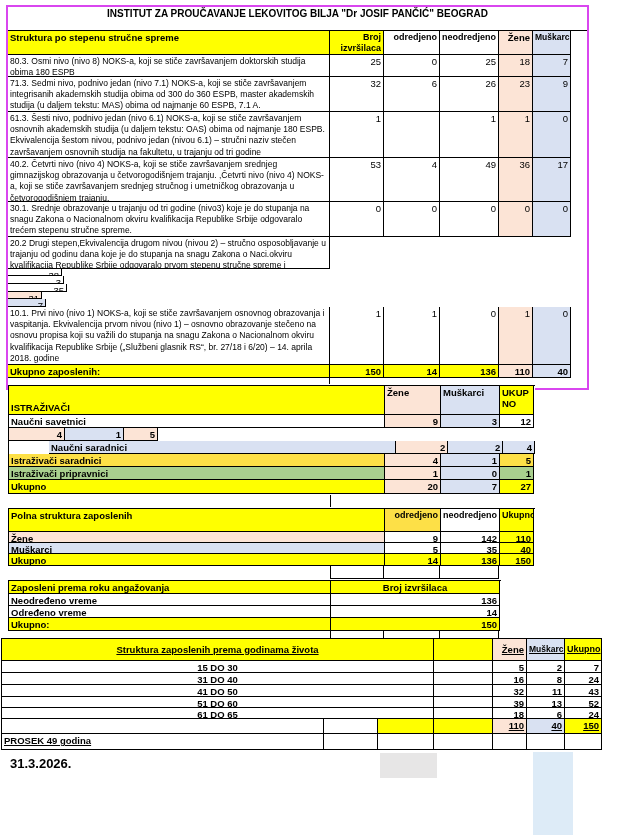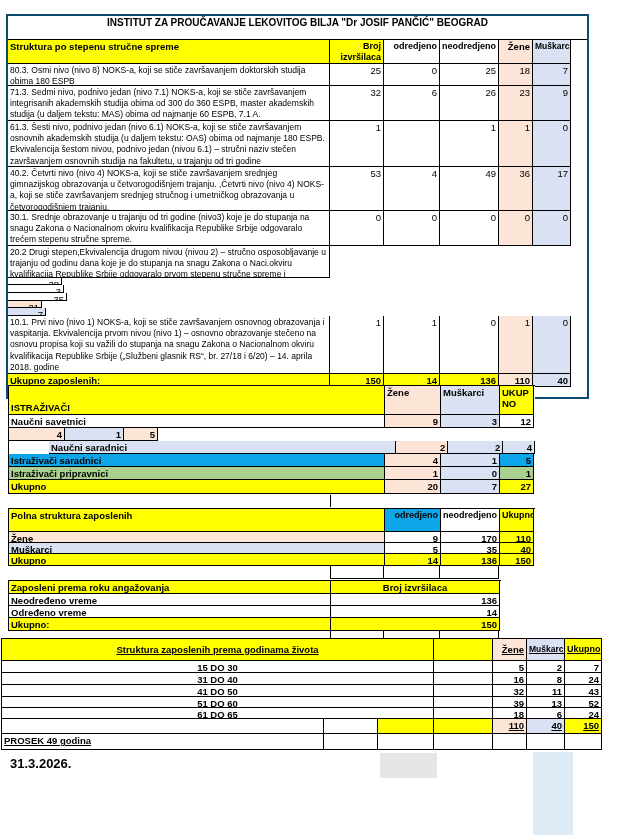--- a/index.html
+++ b/index.html
@@ -6,22 +6,22 @@
   .page{position:relative;width:622px;height:837px;background:#fff;overflow:hidden;}
   .tbl{position:absolute;background:#fff;}
   .trow{display:flex;}
   .c{box-sizing:border-box;border-right:1px solid #000;border-bottom:1px solid #000;padding:1px 2px;overflow:hidden;font-size:9.5px;line-height:11px;}
   .A{width:322px}.B{width:54px}.C{width:56px}.D{width:59px}.E{width:34px}.F{width:38px}.G{width:37px}
   .AB{width:376px}.ABC{width:432px}.BCD{width:169px}
   .n{text-align:right;}
   .b{font-weight:bold;}
   .ctr{text-align:center;}
   .yel{background:#FFFF00}.pink{background:#FCE4D6}.blu{background:#D9E1F2}
-  .grn{background:#0ea5e9}.grn2{background:#A9D08E}
-  .thick{border:2px solid #0c4a6e;margin-top:9px;}
+  .grn{background:#fde047}.grn2{background:#A9D08E}
+  .thick{border:2px solid #d946ef;}
   .thin{border-left:1px solid #000;border-top:1px solid #000;}
   .lblx{width:348px;transform:scaleX(0.915);transform-origin:0 0;font-size:9.3px;line-height:11.2px;}
   .title-cell{width:100%;border-bottom:1px solid #000;text-align:center;font-weight:bold;font-size:10px;line-height:12px;padding-top:1px;}
   .hn{font-size:9px;}
   .hm{font-size:8.5px;}
   .spacer{width:5px;}
   .gapcell{box-sizing:border-box;}
   .note{position:absolute;font-weight:bold;font-size:9.5px;line-height:15px;width:348px;}
   .box{position:absolute;}
 </style>
@@ -186,21 +186,21 @@
   <div class="tbl thin" style="left:8px;top:508px;width:526px;">
     <div class="trow" style="height:23px;">
       <div class="c AB yel b">Polna struktura zaposlenih</div>
       <div class="c C grn b n hn">odredjeno</div>
       <div class="c D b n hn">neodredjeno</div>
       <div class="c E yel b hn">Ukupno</div>
     </div>
     <div class="trow" style="height:11px;">
       <div class="c AB b pink">Žene</div>
       <div class="c C n b">9</div>
-      <div class="c D n b">170</div>
+      <div class="c D n b">142</div>
       <div class="c E n b yel">110</div>
     </div>
     <div class="trow" style="height:11px;">
       <div class="c AB b blu">Muškarci</div>
       <div class="c C n b">5</div>
       <div class="c D n b">35</div>
       <div class="c E n b yel">40</div>
     </div>
     <div class="trow" style="height:12px;">
       <div class="c AB b yel">Ukupno</div>

